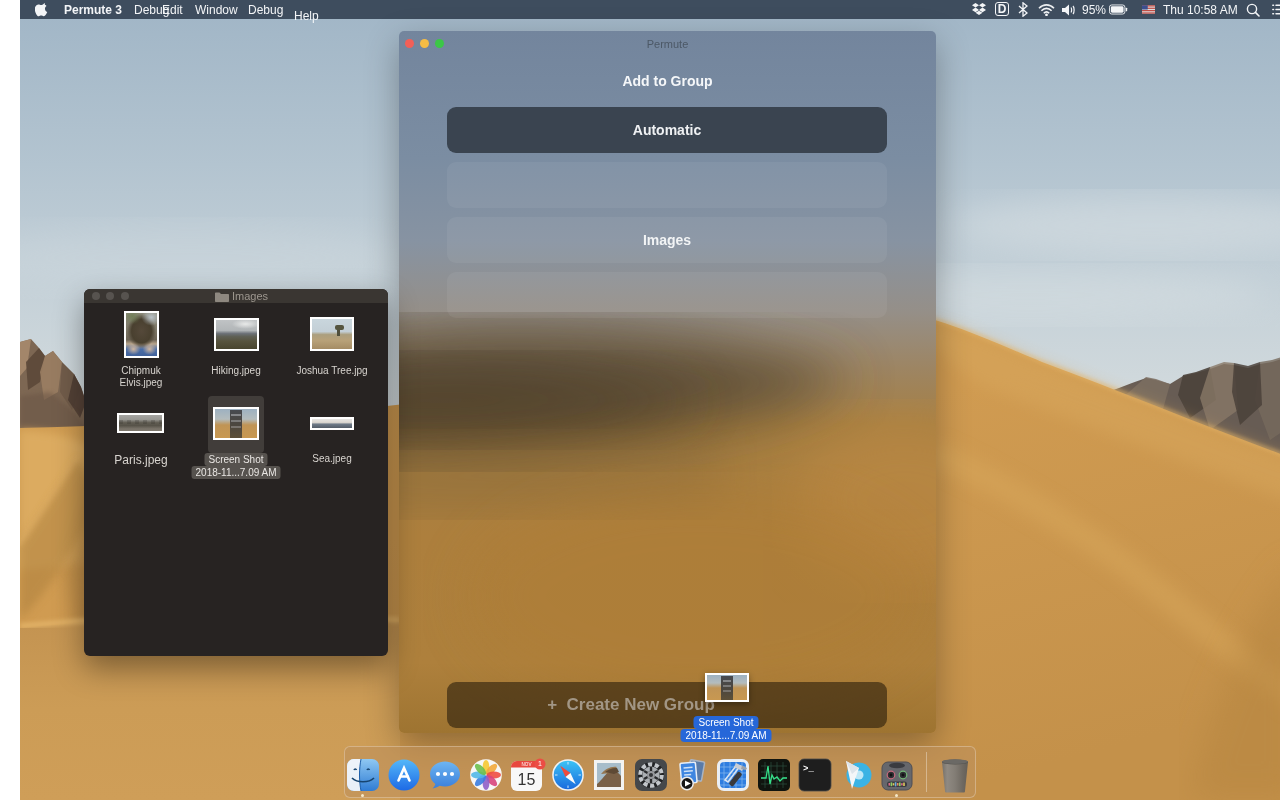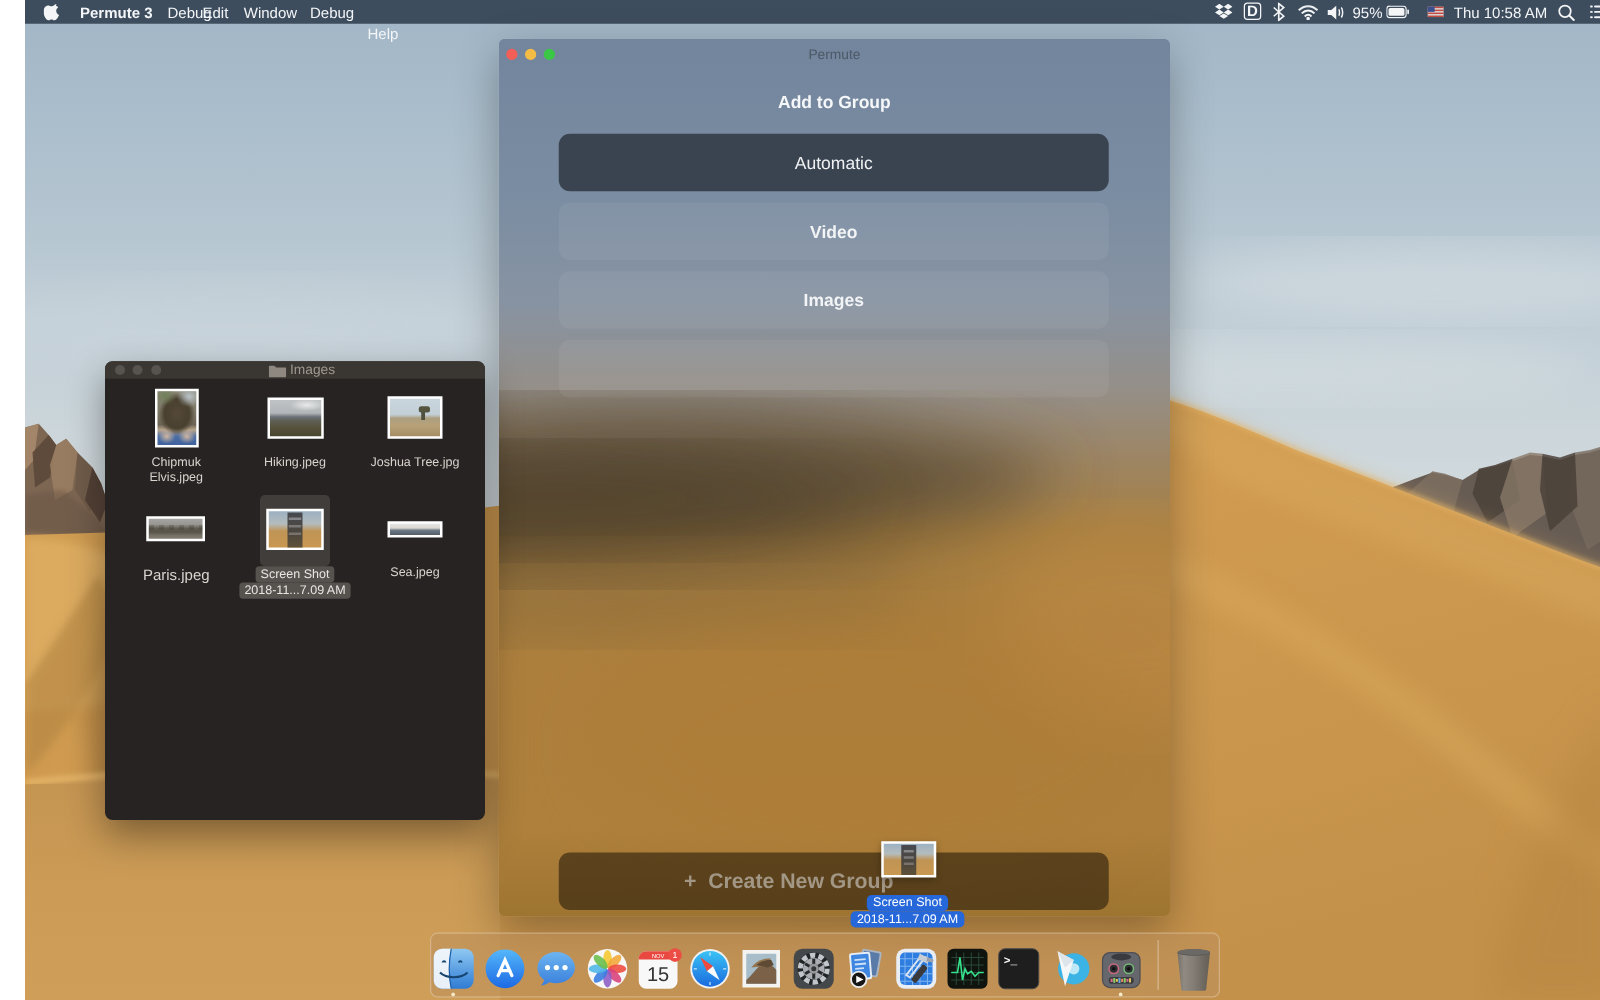--- a/index.html
+++ b/index.html
@@ -85,21 +85,21 @@
 
   <div class="abs" id="menubar" style="left:0;top:0;width:1280px;height:19px;background:#3e4d5e;color:#f3f5f7;font-size:12px;">
     <svg class="abs" style="left:15px;top:3px" width="13" height="14" viewBox="0 0 13 14">
       <path fill="#f3f5f7" d="M9.1,0.3 C9.2,1.1 8.9,1.9 8.4,2.5 C7.9,3.1 7.1,3.6 6.3,3.5 C6.2,2.7 6.6,1.9 7.1,1.4 C7.6,0.8 8.5,0.4 9.1,0.3 Z M11.6,10.1 C11.2,11 11,11.4 10.5,12.2 C9.8,13.3 8.8,14.7 7.6,14.7 C6.5,14.7 6.2,14 4.9,14 C3.6,14 3.3,14.7 2.2,14.7 C1,14.7 0.1,13.5 -0.6,12.4 C-2.5,9.3 -2.7,5.7 -1.5,3.8 C-0.7,2.4 0.6,1.6 1.8,1.6 C3,1.6 3.8,2.3 4.8,2.3 C5.8,2.3 6.4,1.6 7.8,1.6 C8.9,1.6 10,2.2 10.8,3.3 C8.2,4.8 8.6,8.6 11.6,10.1 Z" transform="scale(0.9) translate(2,0)"></path>
     </svg>
     <div class="abs" style="left:44px;top:3px;font-weight:bold;">Permute 3</div>
     <div class="abs" style="left:114px;top:3px;">Debug</div>
     <div class="abs" style="left:142px;top:3px;">Edit</div>
     <div class="abs" style="left:175px;top:3px;">Window</div>
     <div class="abs" style="left:228px;top:3px;">Debug</div>
-    <div class="abs" style="left:274px;top:20px;">Help</div>
+    <div class="abs" style="left:274px;top:9px;">Help</div>
 
     <svg class="abs" style="left:952px;top:3px" width="14" height="13" viewBox="0 0 14 13">
       <g fill="#f3f5f7">
           <path d="M3.5,0 L7,2.3 L3.5,4.6 L0,2.3 Z"></path>
           <path d="M10.5,0 L14,2.3 L10.5,4.6 L7,2.3 Z"></path>
           <path d="M3.5,4.6 L7,6.9 L3.5,9.2 L0,6.9 Z"></path>
           <path d="M10.5,4.6 L14,6.9 L10.5,9.2 L7,6.9 Z"></path>
           <path d="M3.5,9.8 L7,7.8 L10.5,9.8 L7,12 Z"></path>
         </g>
     </svg>
@@ -184,24 +184,23 @@
 
     <div class="abs" style="left:6px;top:8px;width:9px;height:9px;border-radius:50%;background:#f35f57;"></div>
     <div class="abs" style="left:21px;top:8px;width:9px;height:9px;border-radius:50%;background:#f5bc45;"></div>
     <div class="abs" style="left:36px;top:8px;width:9px;height:9px;border-radius:50%;background:#3bc746;"></div>
 
     <div class="abs" style="left:0;top:42px;width:537px;text-align:center;font-size:14px;font-weight:bold;color:#f5f7f9;">Add to Group</div>
 
     <div class="abs" style="left:0;top:7px;width:537px;text-align:center;font-size:11px;color:#4c5866;">Permute</div>
 
     <div class="abs" style="left:48px;top:76px;width:440px;height:46px;border-radius:9px;background:#3a4450;"></div>
-    <div class="abs" style="left:48px;top:76px;width:440px;height:46px;text-align:center;line-height:46px;font-size:14px;font-weight:normal;color:#eff1f3;">Automatic</div>
+    <div class="abs" style="left:48px;top:76px;width:440px;height:46px;text-align:center;line-height:46px;font-size:14px;font-weight:bold;color:#eff1f3;">Automatic</div>
 
     <div class="abs" style="left:48px;top:131px;width:440px;height:46px;border-radius:9px;background:rgba(255,255,255,0.06);"></div>
-    <div class="abs" style="left:48px;top:131px;width:440px;height:46px;text-align:center;line-height:46px;font-size:14px;font-weight:bold;color:#f2f4f5;">Video</div>
 
     <div class="abs" style="left:48px;top:186px;width:440px;height:46px;border-radius:9px;background:rgba(255,255,255,0.06);"></div>
     <div class="abs" style="left:48px;top:186px;width:440px;height:46px;text-align:center;line-height:46px;font-size:14px;font-weight:bold;color:#f2f4f5;">Images</div>
 
     <div class="abs" style="left:48px;top:241px;width:440px;height:46px;border-radius:9px;background:rgba(255,255,255,0.06);"></div>
 
     <div class="abs" style="left:48px;top:651px;width:440px;height:46px;border-radius:9px;background:rgba(30,20,8,0.55);"></div>
     <div class="abs" style="left:48px;top:651px;width:368px;height:46px;text-align:center;line-height:46px;font-size:17px;font-weight:bold;color:#a29685;">+&nbsp; Create New Group</div>
   </div>
 

